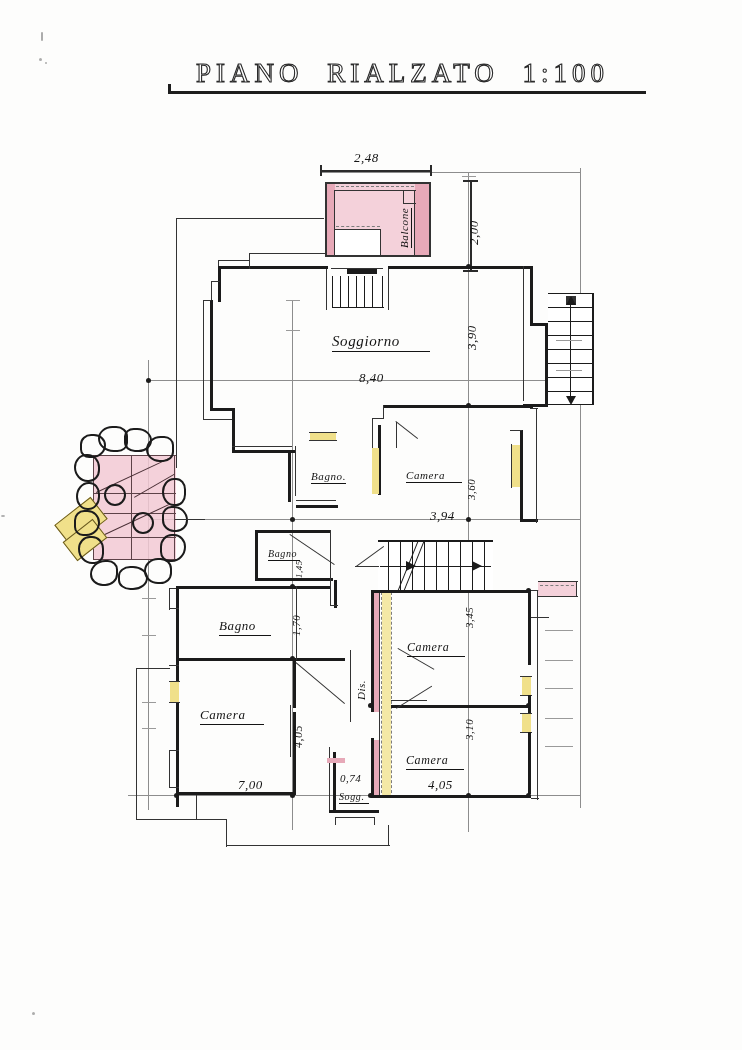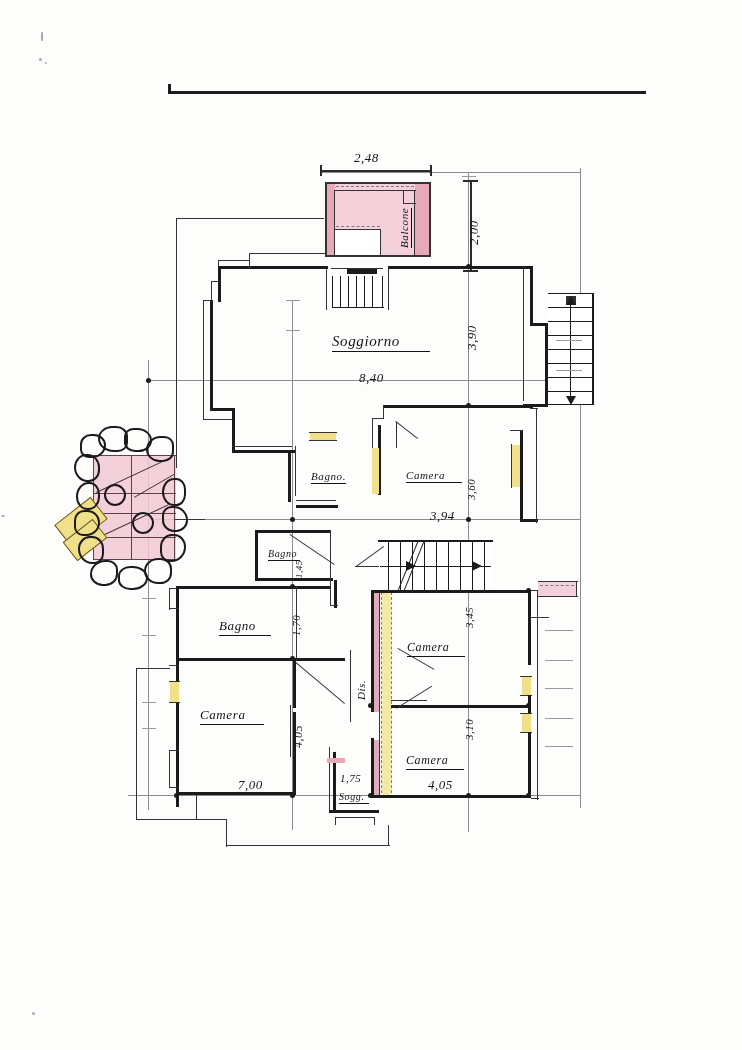--- a/index.html
+++ b/index.html
@@ -150,20 +150,21 @@
 
 <div id="sheet">
 
   <div class="speck" style="left:41px;top:32px;width:2px;height:9px;border-radius:1px;"></div>
   <div class="speck" style="left:39px;top:58px;width:3px;height:3px;"></div>
   <div class="speck" style="left:45px;top:62px;width:2px;height:2px;"></div>
   <div class="speck" style="left:32px;top:1012px;width:3px;height:3px;"></div>
   <div class="speck" style="left:1px;top:515px;width:4px;height:2px;"></div>
 
   <div id="title-block">
+    <div id="title-text">PIANO  RIALZATO  1:100</div>
     <div id="title-rule"></div>
     <div id="title-rule-tick"></div>
   </div>
 
   <div class="axis-h" style="left:148px;top:380px;width:432px;"></div>
   <div class="axis-h" style="left:148px;top:519px;width:432px;"></div>
   <div class="axis-h" style="left:128px;top:795px;width:452px;"></div>
   <div class="axis-h" style="left:320px;top:172px;width:260px;"></div>
   <div class="axis-v" style="left:292px;top:300px;height:530px;"></div>
   <div class="axis-v" style="left:468px;top:172px;height:660px;"></div>
@@ -408,21 +409,21 @@
   <div class="dim-label rot-90 small" style="left:355px;top:700px;font-size:11px;">Dis.</div>
   <div class="wall-thin" style="left:350px;top:650px;width:1.4px;height:72px;"></div>
 
   <div class="wall" style="left:333px;top:752px;width:3px;height:60px;"></div>
   <div class="wall-thin" style="left:329px;top:747px;width:1.4px;height:66px;"></div>
   <div class="wall" style="left:329px;top:810px;width:50px;height:3px;"></div>
   <div class="wall-thin" style="left:335px;top:817px;width:40px;height:1.4px;"></div>
   <div class="wall-thin" style="left:335px;top:817px;width:1.4px;height:8px;"></div>
   <div class="wall-thin" style="left:374px;top:817px;width:1.4px;height:8px;"></div>
   <div class="fill-pink-strong" style="left:327px;top:758px;width:18px;height:5px;"></div>
-  <div class="dim-label small" style="left:340px;top:772px;">1,75</div>
+  <div class="dim-label small" style="left:340px;top:772px;">0,74</div>
   <div class="room-label small" style="left:339px;top:791px;width:30px;font-size:10px;">Sogg.</div>
 
   <div class="wall" style="left:371px;top:590px;width:160px;height:3px;"></div>
 
   <div class="wall" style="left:528px;top:590px;width:3px;height:30px;"></div>
   <div class="wall-thin" style="left:531px;top:617px;width:18px;height:1.4px;"></div>
   <div class="wall" style="left:528px;top:617px;width:3px;height:48px;"></div>
   <div class="fill-yellow" style="left:522px;top:677px;width:9px;height:18px;"></div>
   <div class="wall-thin" style="left:520px;top:676px;width:12px;height:1.2px;"></div>
   <div class="wall-thin" style="left:520px;top:695px;width:12px;height:1.2px;"></div>

